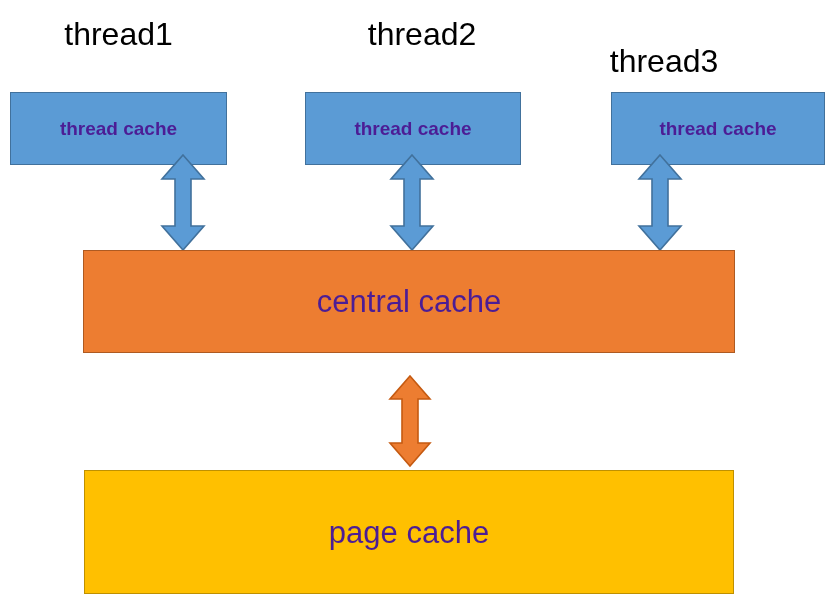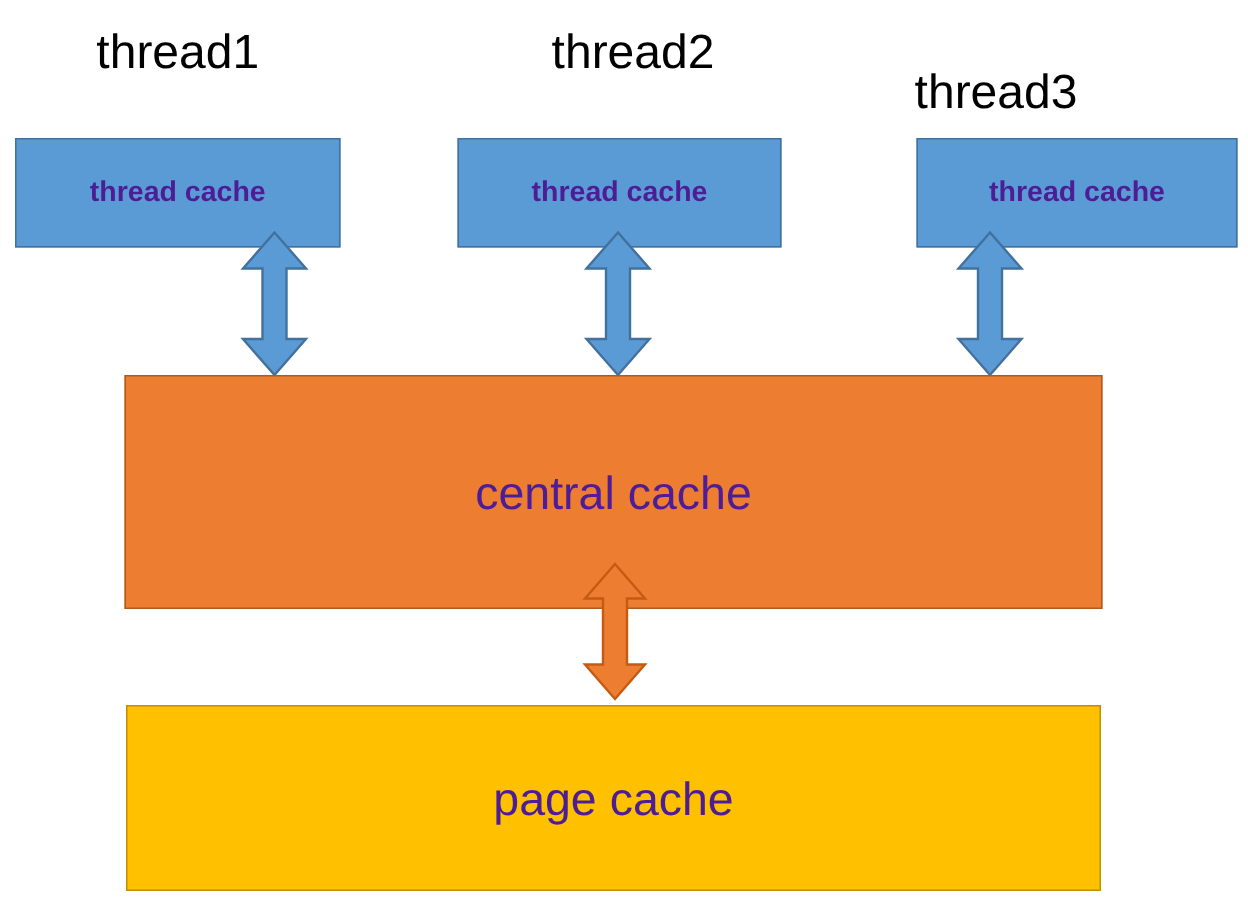--- a/index.html
+++ b/index.html
@@ -90,21 +90,21 @@
     <svg width="48" height="99" viewBox="0 0 48 99">
       <polygon points="24,2 45,26 32,26 32,73 45,73 24,97 3,73 16,73 16,26 3,26" fill="#5B9BD5" stroke="#41719C" stroke-width="1.6" stroke-linejoin="miter"></polygon>
     </svg>
   </div>
   <div class="arrow" style="left:636px; top:153px;">
     <svg width="48" height="99" viewBox="0 0 48 99">
       <polygon points="24,2 45,26 32,26 32,73 45,73 24,97 3,73 16,73 16,26 3,26" fill="#5B9BD5" stroke="#41719C" stroke-width="1.6" stroke-linejoin="miter"></polygon>
     </svg>
   </div>
 
-  <div class="box central-box" style="left:83px; top:250px; width:652px; height:156px;">
+  <div class="box central-box" style="left:83px; top:250px; width:652px; height:103px;">
     <span>central cache</span>
   </div>
 
   <div class="arrow" style="left:387px; top:374px;">
     <svg width="46" height="94" viewBox="0 0 46 94">
       <polygon points="23,2 43,25 31,25 31,69 43,69 23,92 3,69 15,69 15,25 3,25" fill="#ED7D31" stroke="#C55A11" stroke-width="1.6" stroke-linejoin="miter"></polygon>
     </svg>
   </div>
 
   <div class="box page-box" style="left:84px; top:470px; width:650px; height:124px;">

